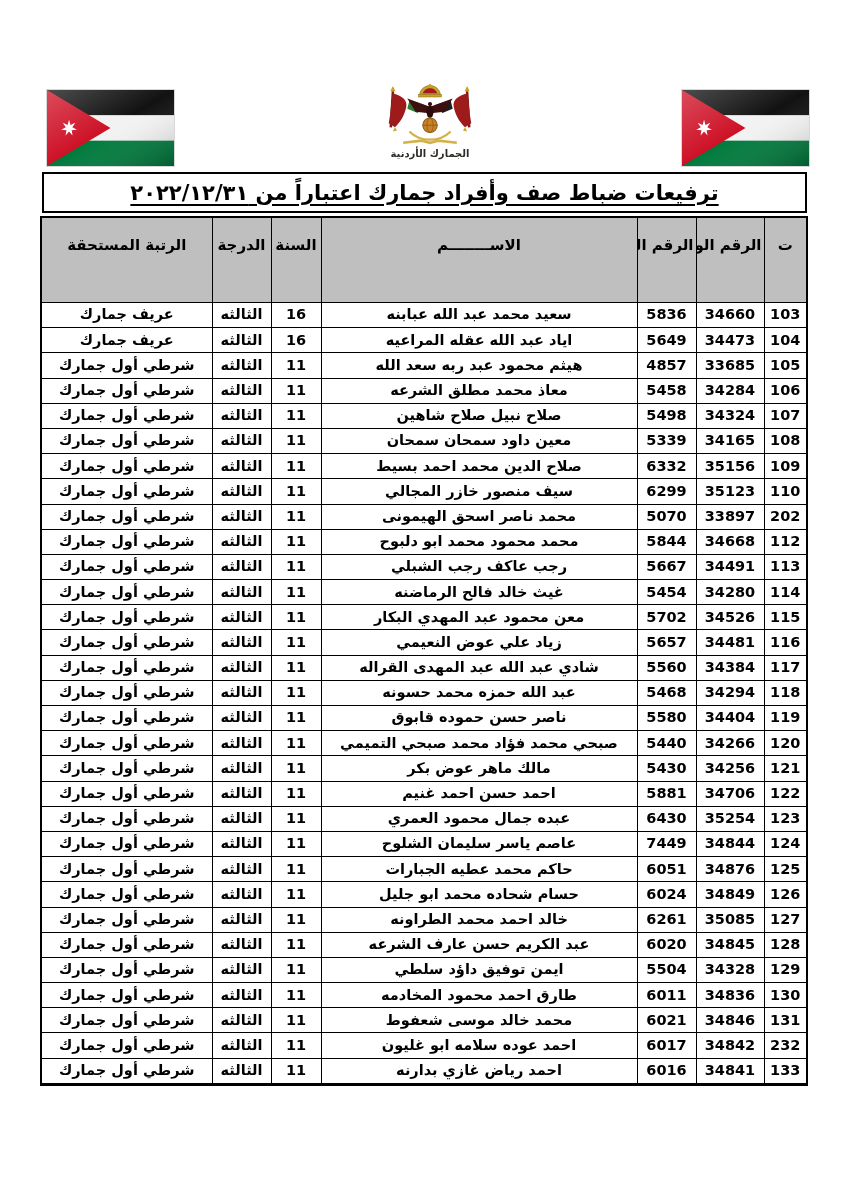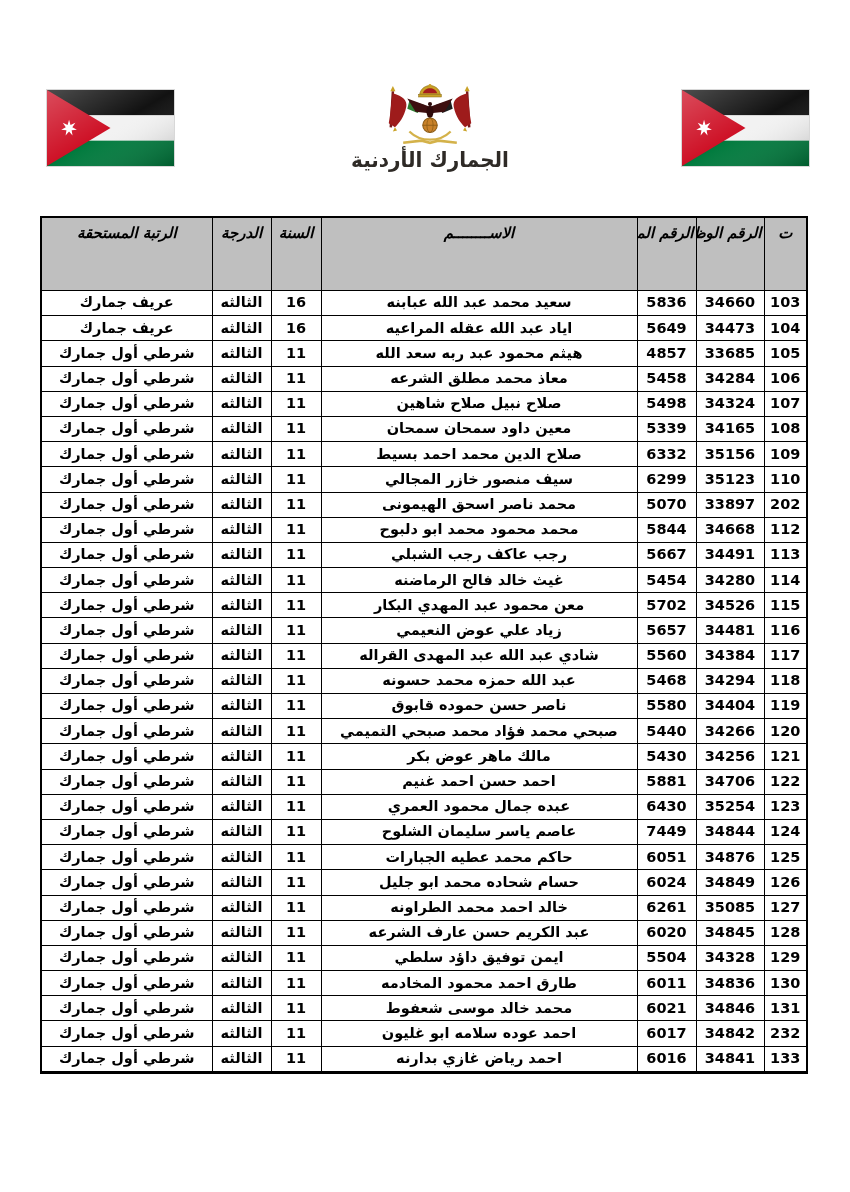--- a/index.html
+++ b/index.html
@@ -32,21 +32,21 @@
     left: 365px;
     width: 130px;
     height: 66px;
   }
   .emblem-caption {
     position: absolute;
     top: 148px;
     left: 330px;
     width: 200px;
     text-align: center;
-    font-size: 20px;
+    font-size: 10px;
     font-weight: bold;
     color: #2e2a26;
     letter-spacing: 1px;
     transform: scaleY(1.05);
   }
   
   .title-bar {
     position: absolute;
     left: 42px;
     top: 172px;
@@ -83,25 +83,24 @@
   .doc-table th, .doc-table td {
     border: 1.5px solid #000;
     overflow: hidden;
     white-space: nowrap;
     color: #000;
   }
   .doc-table thead th {
     background: #bfbfbf;
     height: 66px;
     vertical-align: top;
-    padding: 6px 2px 0 2px;
+    padding: 18px 2px 0 2px;
     font-size: 15px;
     font-weight: bold;
     text-align: center;
-    font-style: italic;
   }
   .doc-table tbody td {
     height: 24.2px;
     padding: 0 3px;
     font-size: 14.5px;
     font-weight: bold;
     text-align: center;
     vertical-align: middle;
     line-height: 1.05;
   }
@@ -176,20 +175,23 @@
     <line x1="53" y1="40" x2="67" y2="40" stroke="#8a5a14" stroke-width="0.8"></line>
     <ellipse cx="60" cy="40" rx="3" ry="7" fill="none" stroke="#8a5a14" stroke-width="0.7"></ellipse>
 
     <path d="M40,46 C46,52 54,54 60,54 C66,54 74,52 80,46" fill="none" stroke="#d4b24a" stroke-width="2.2"></path>
 
     <path d="M34,57 L52,55 L60,57 L68,55 L86,57" fill="none" stroke="#d4b24a" stroke-width="2.6"></path>
   </svg>
 
   <div class="emblem-caption">الجمارك الأردنية</div>
 
+  <div class="title-bar">
+    <span>ترفيعات ضباط صف وأفراد جمارك اعتباراً من ٢٠٢٢/١٢/٣١</span>
+  </div>
 
   <div class="table-wrap">
     <table class="doc-table">
       <colgroup>
         <col class="c-serial">
           <col class="c-emp">
           <col class="c-fin">
         <col class="c-name">
           <col class="c-year">
           <col class="c-grade">

